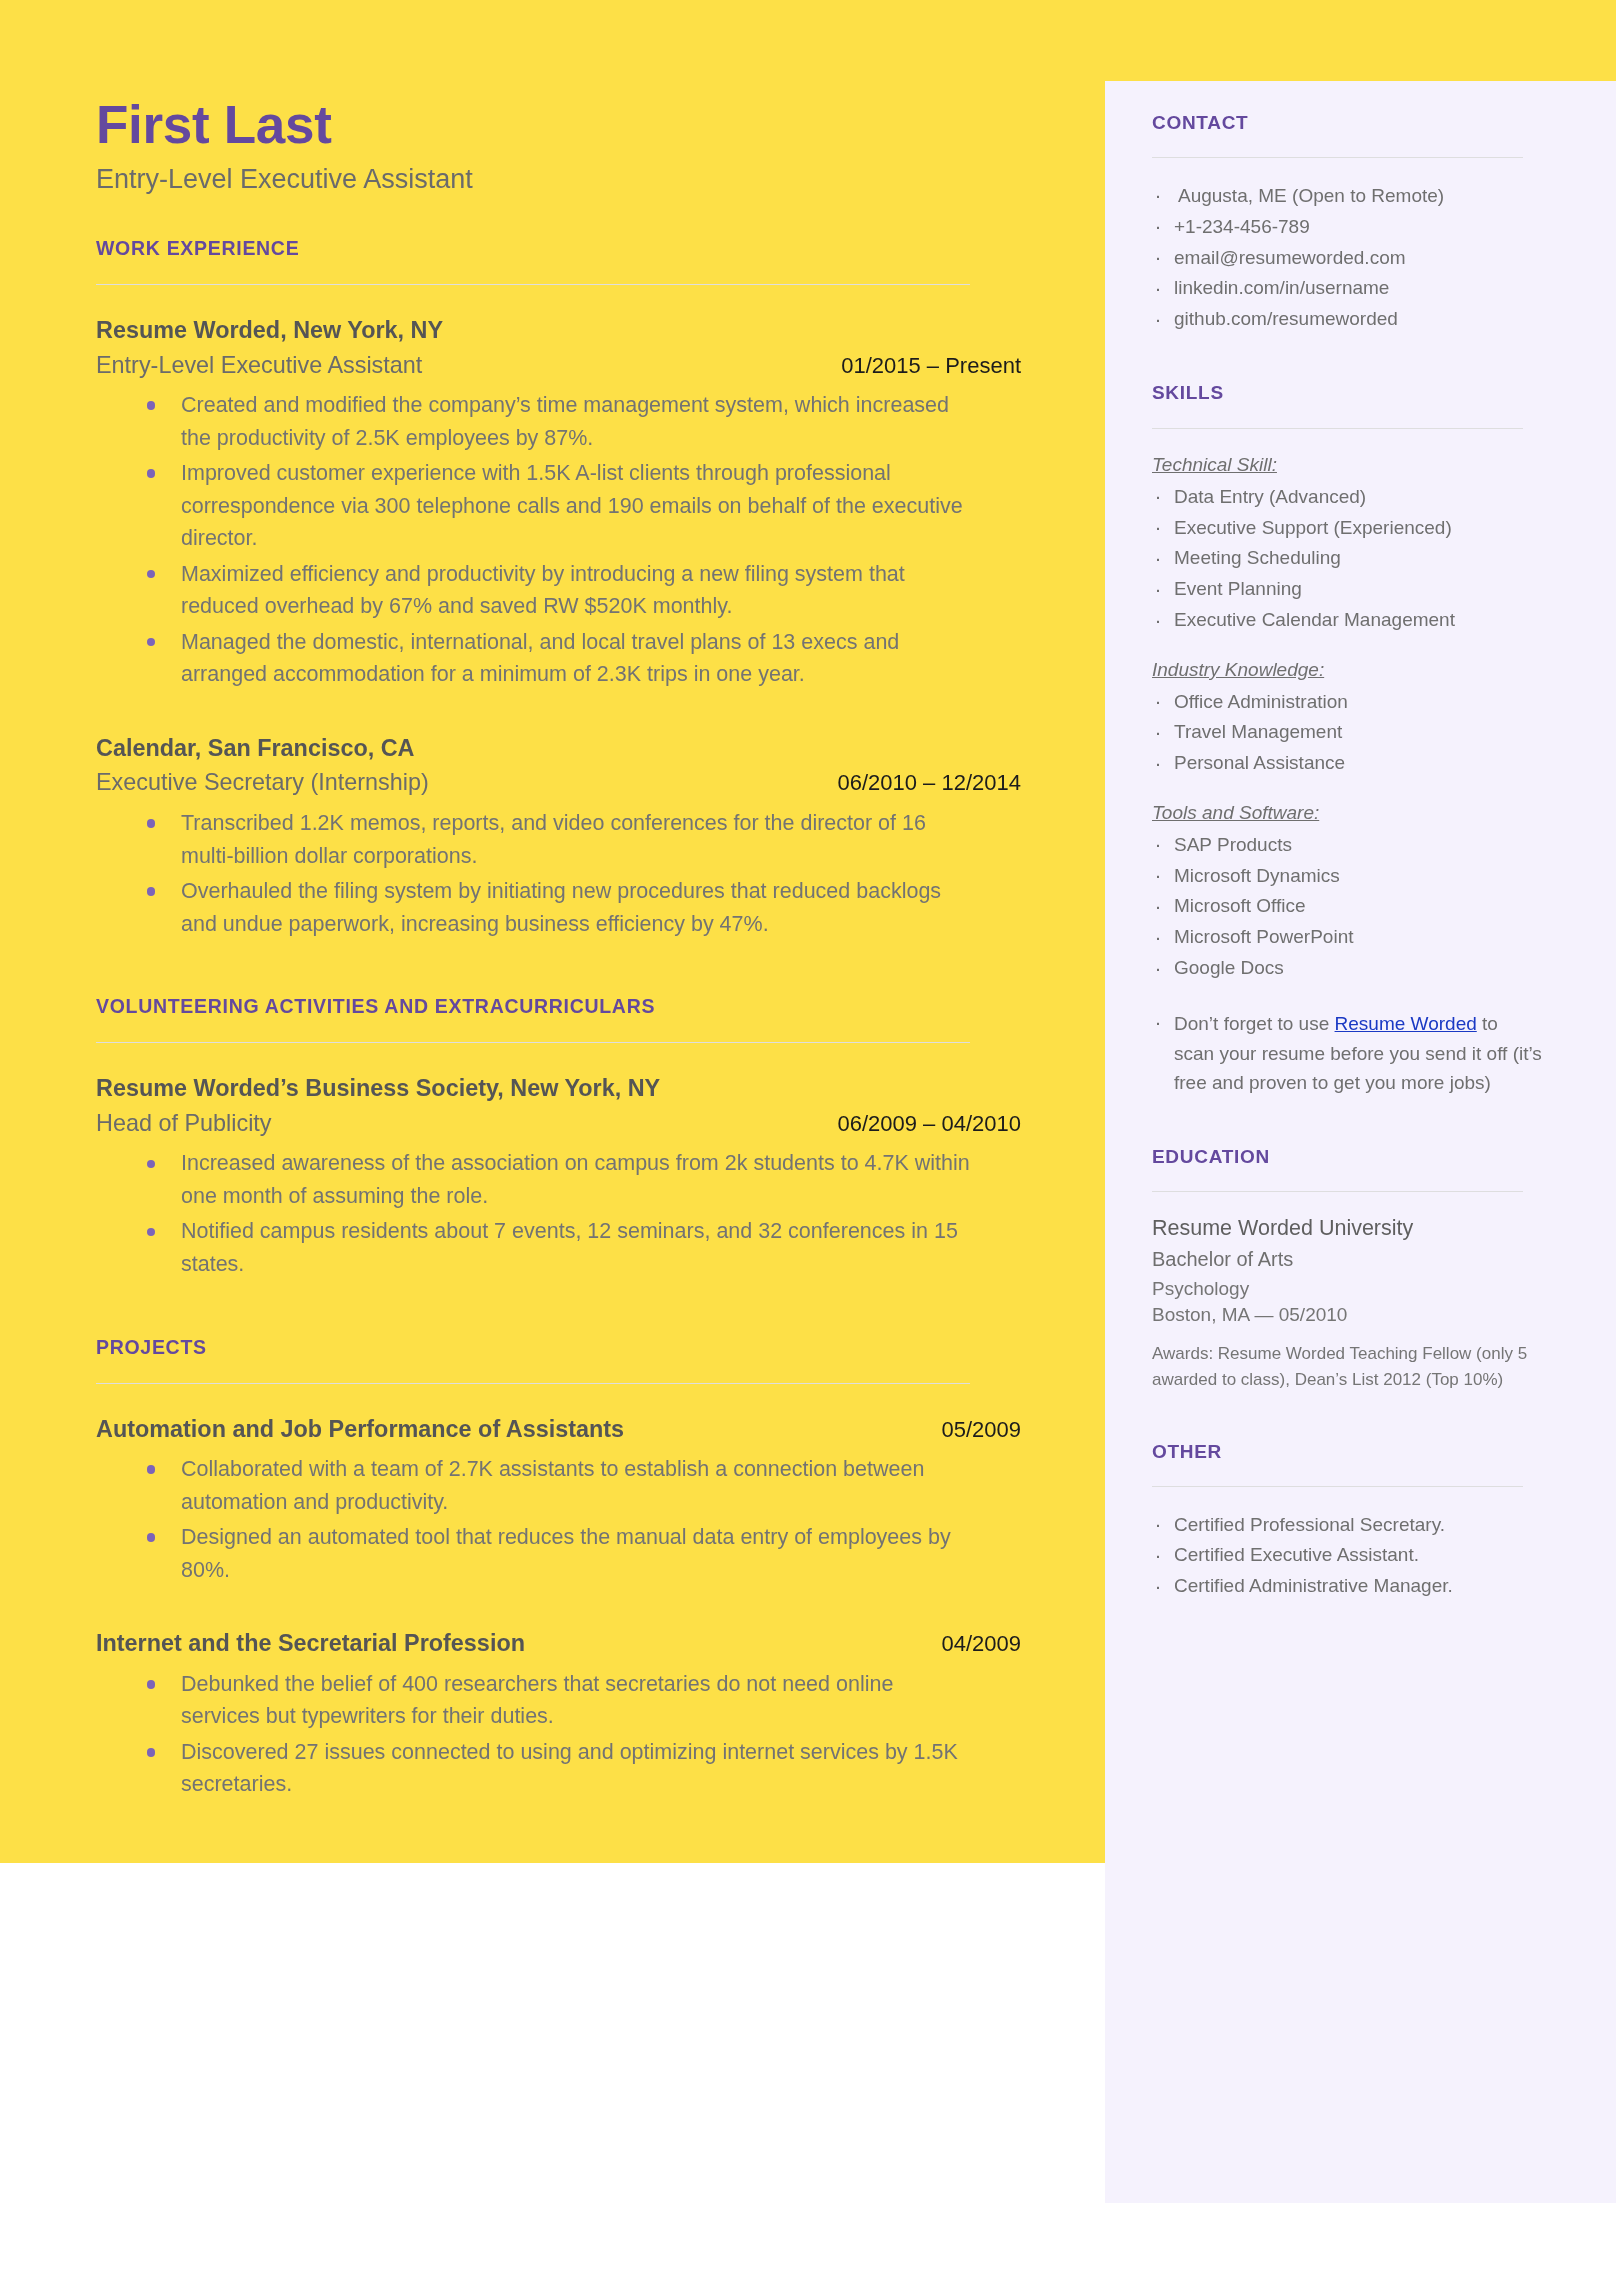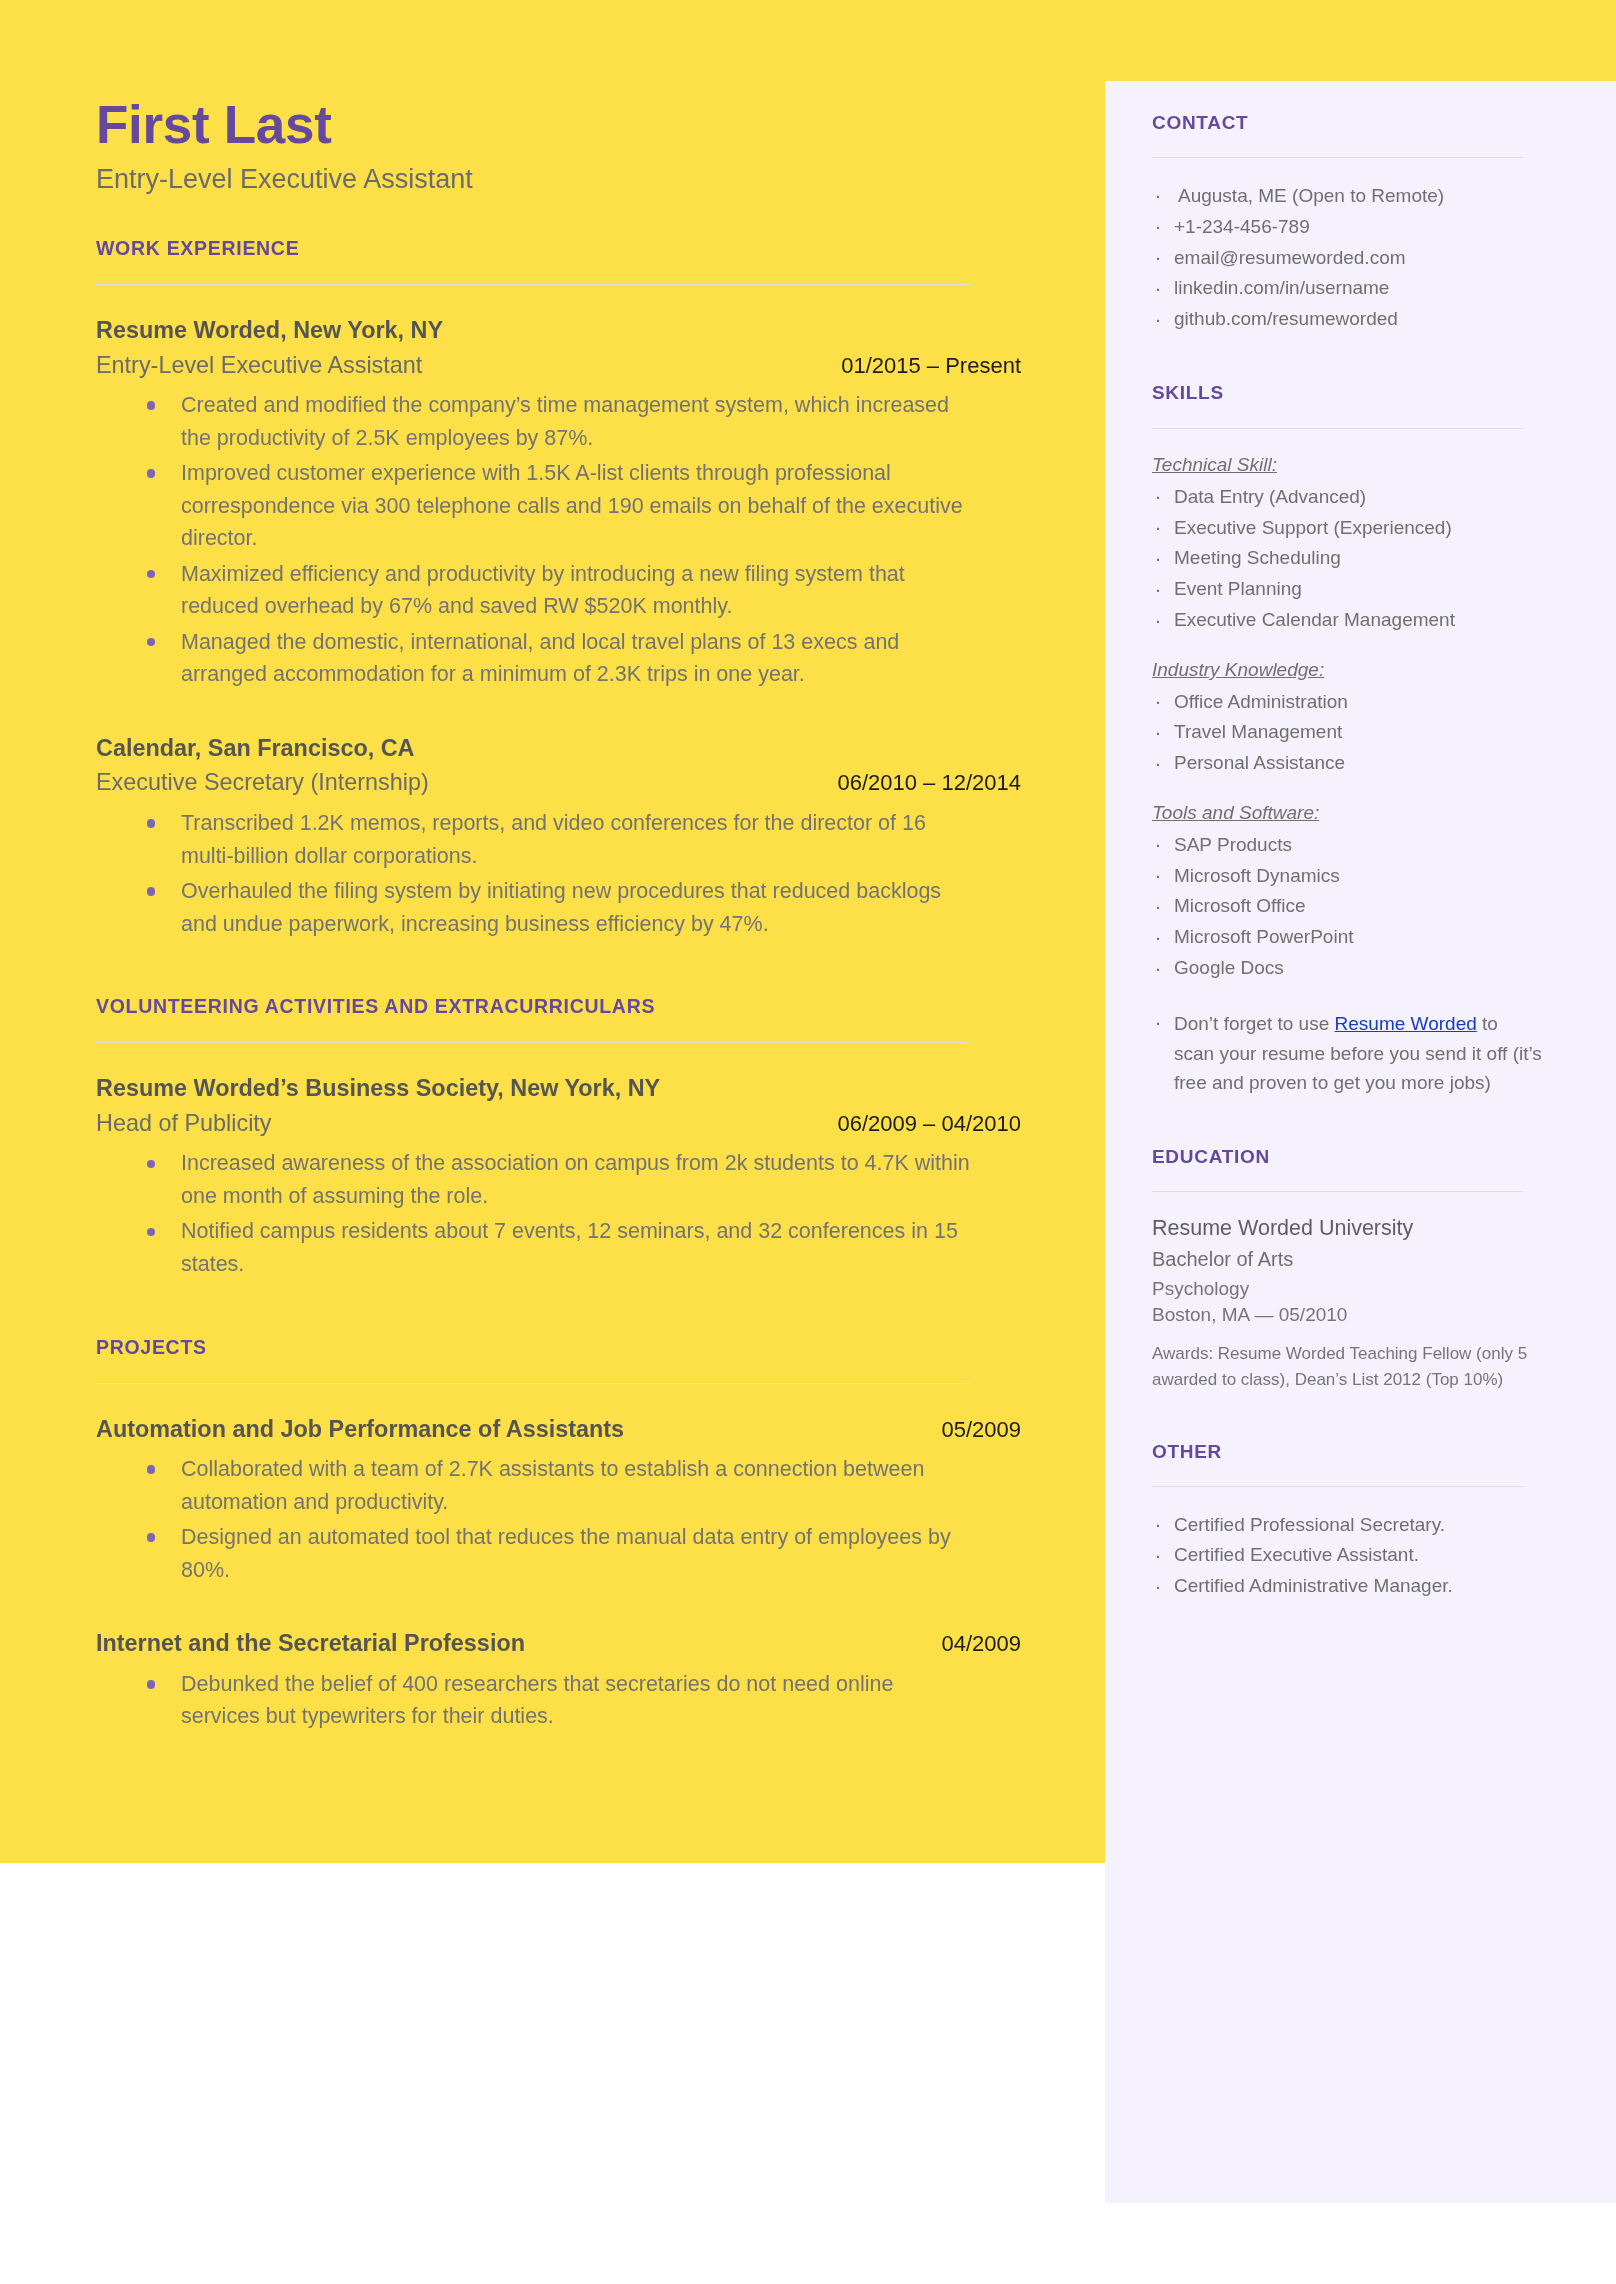--- a/index.html
+++ b/index.html
@@ -321,20 +321,21 @@
 
       <div class="block-gap"></div>
 
       <div class="entry">
         <div class="entry-line">
           <div class="entry-role bold">Internet and the Secretarial Profession</div>
           <div class="entry-date">04/2009</div>
         </div>
         <ul class="bullets">
           <li>Debunked the belief of 400 researchers that secretaries do not need online services but typewriters for their duties.</li>
+          <li>Discovered 27 issues connected to using and optimizing internet services by 1.5K secretaries.</li>
         </ul>
       </div>
     </div>
 
   </div>
 
   <div class="side-col">
 
     <div class="side-section">
       <div class="side-head">CONTACT</div>

